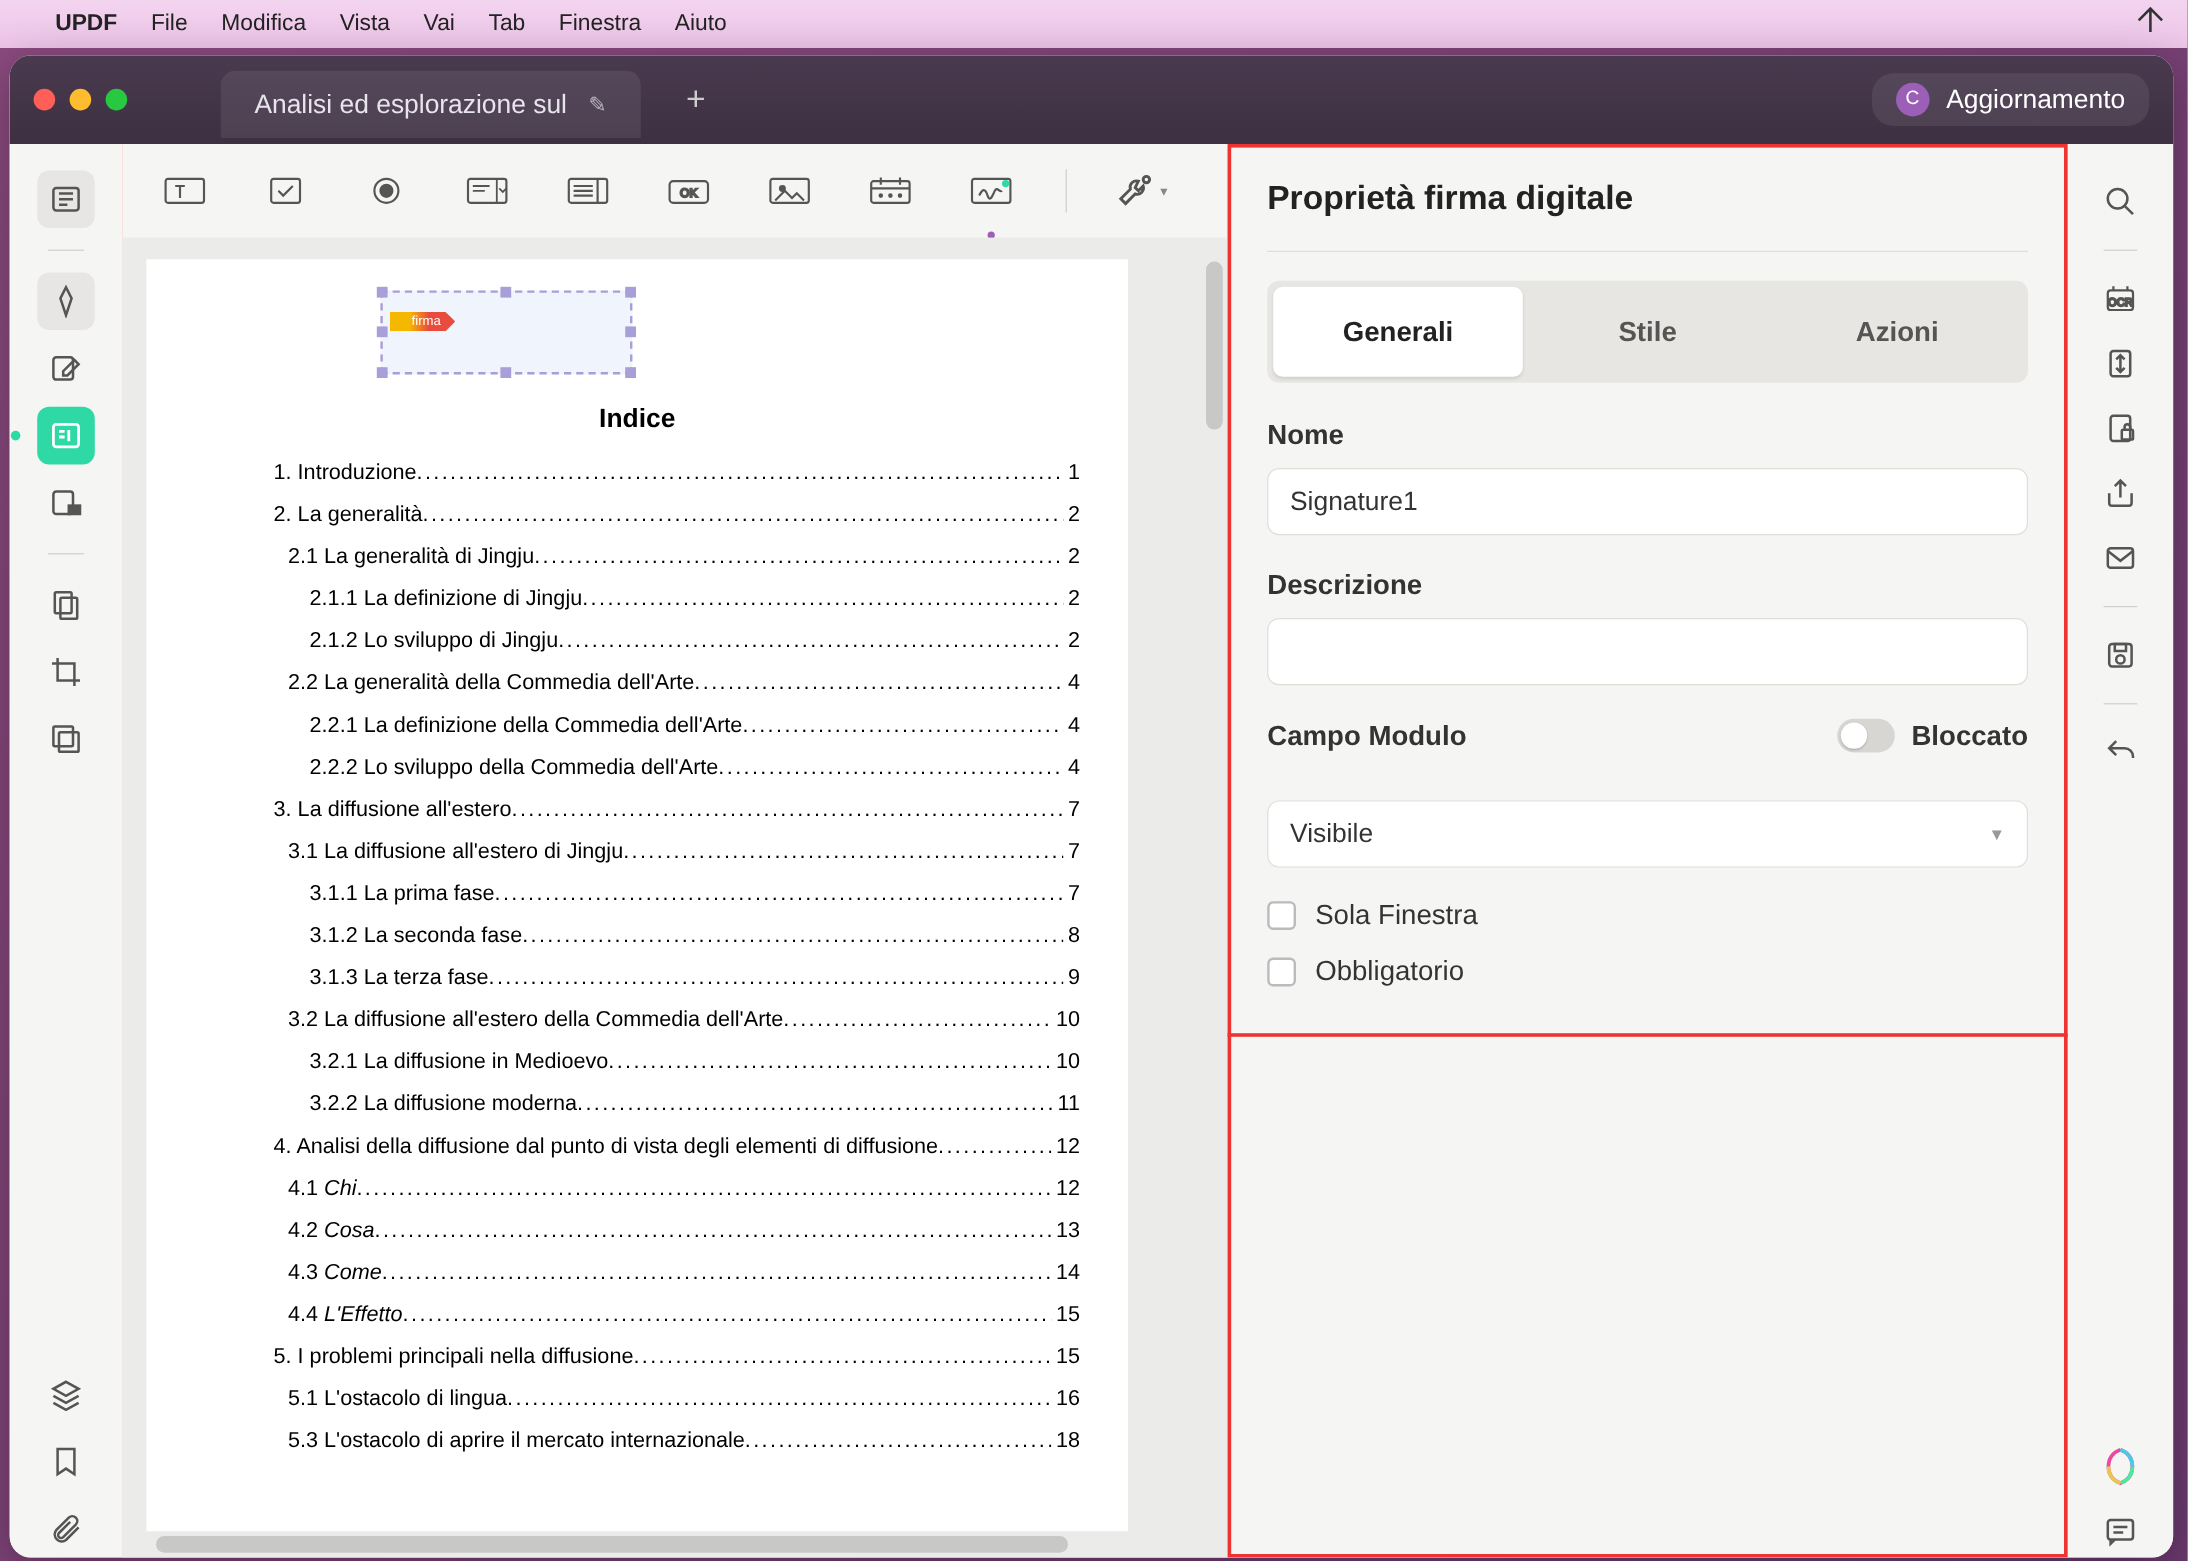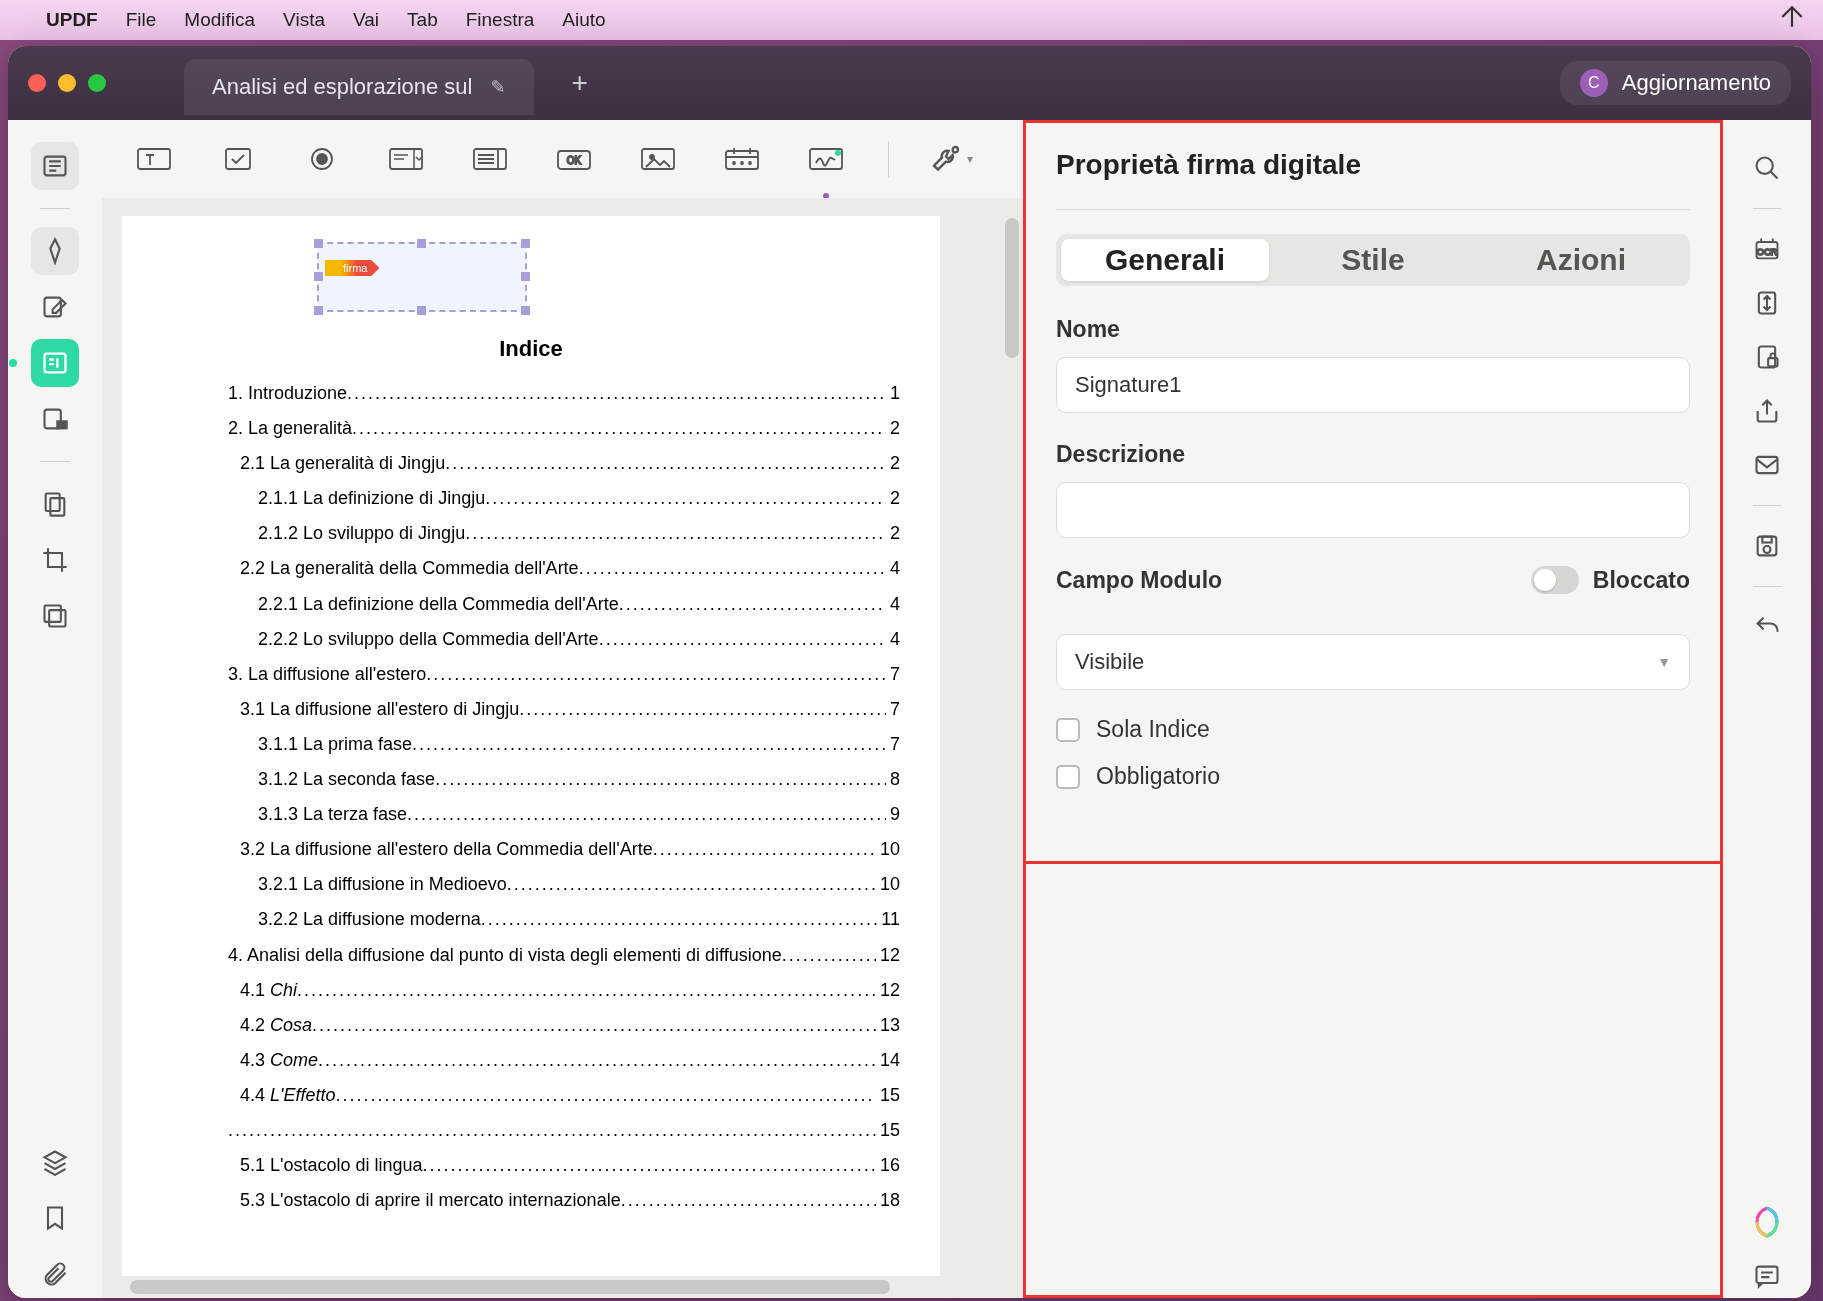--- a/index.html
+++ b/index.html
@@ -67,21 +67,21 @@
 .italic { font-style: italic; }
 .vscroll { position: absolute; right: 4px; top: 20px; width: 14px; height: 140px; background: #c8c8c6; border-radius: 7px; }
 .hscroll { position: absolute; bottom: 4px; left: 28px; width: 760px; height: 14px; background: #c8c8c6; border-radius: 7px; }
 
 
 .right-panel { width: 700px; background: #f5f5f3; border: 3px solid #e33; border-bottom-width: 3px; padding: 26px 30px; position: relative; }
 .rp-border-cutoff { position: absolute; left: -3px; right: -3px; top: 738px; height: 3px; background: #e33; }
 .rp-title { font-size: 28px; font-weight: 700; color: #222; margin-bottom: 28px; }
 .rp-hr { height: 1px; background: #e0ddd9; margin-bottom: 24px; }
 .rp-tabs { display: flex; background: #e8e6e3; border-radius: 10px; padding: 5px; margin-bottom: 30px; }
-.rp-tab { flex: 1; text-align: center; padding: 4px 0; font-size: 30px; font-weight: 600; color: #555; border-radius: 8px; cursor: pointer; }
+.rp-tab { flex: 1; text-align: center; padding: 24px 0; font-size: 23px; font-weight: 600; color: #555; border-radius: 8px; cursor: pointer; }
 .rp-tab.active { background: #fff; color: #222; box-shadow: 0 1px 3px rgba(0,0,0,0.1); }
 .rp-label { font-size: 23px; font-weight: 600; color: #333; margin-bottom: 14px; }
 .rp-input { width: 100%; background: #fff; border: 1px solid #e0ddd9; border-radius: 10px; padding: 14px 18px; font-size: 22px; color: #333; margin-bottom: 28px; }
 .rp-row { display: flex; align-items: center; justify-content: space-between; margin-bottom: 18px; }
 .rp-toggle { display: flex; align-items: center; gap: 14px; }
 .toggle-switch { width: 48px; height: 28px; background: #d8d6d3; border-radius: 14px; position: relative; cursor: pointer; }
 .toggle-switch::after { content: ''; position: absolute; left: 3px; top: 3px; width: 22px; height: 22px; background: #fff; border-radius: 50%; box-shadow: 0 1px 2px rgba(0,0,0,0.2); }
 .toggle-label { font-size: 23px; font-weight: 600; color: #333; }
 .rp-select { width: 100%; background: #fff; border: 1px solid #e0ddd9; border-radius: 10px; padding: 14px 18px; font-size: 22px; color: #333; display: flex; justify-content: space-between; align-items: center; margin-bottom: 26px; cursor: pointer; margin-top: 40px; }
 .rp-select .caret { color: #999; font-size: 14px; }
@@ -387,20 +387,21 @@
                 <span class="label">4.3 <span class="italic">Come</span></span>
                 <span class="dots"></span>
                 <span class="pg"> 14</span>
               </div>
               <div class="toc-line ind1">
                 <span class="label">4.4 <span class="italic">L'Effetto</span></span>
                 <span class="dots"></span>
                 <span class="pg"> 15</span>
               </div>
               <div class="toc-line ind0">
+                <span class="label">5. I problemi principali nella diffusione</span>
                 <span class="dots"></span>
                 <span class="pg"> 15</span>
               </div>
               <div class="toc-line ind1">
                 <span class="label">5.1 L'ostacolo di lingua</span>
                 <span class="dots"></span>
                 <span class="pg"> 16</span>
               </div>
               <div class="toc-line ind1">
                 <span class="label">5.3 L'ostacolo di aprire il mercato internazionale</span>
@@ -432,21 +433,21 @@
           <div class="toggle-switch"></div>
           <div class="toggle-label">Bloccato</div>
         </div>
       </div>
       <div class="rp-select">
         <span>Visibile</span>
         <span class="caret">▼</span>
       </div>
       <div class="rp-check-row">
         <div class="rp-checkbox"></div>
-        <span>Sola Indice</span>
+        <span>Sola Finestra</span>
       </div>
       <div class="rp-check-row">
         <div class="rp-checkbox"></div>
         <span>Obbligatorio</span>
       </div>
       <div class="rp-border-cutoff"></div>
     </div>
 
     <div class="far-right">
       <div class="fr-item">

